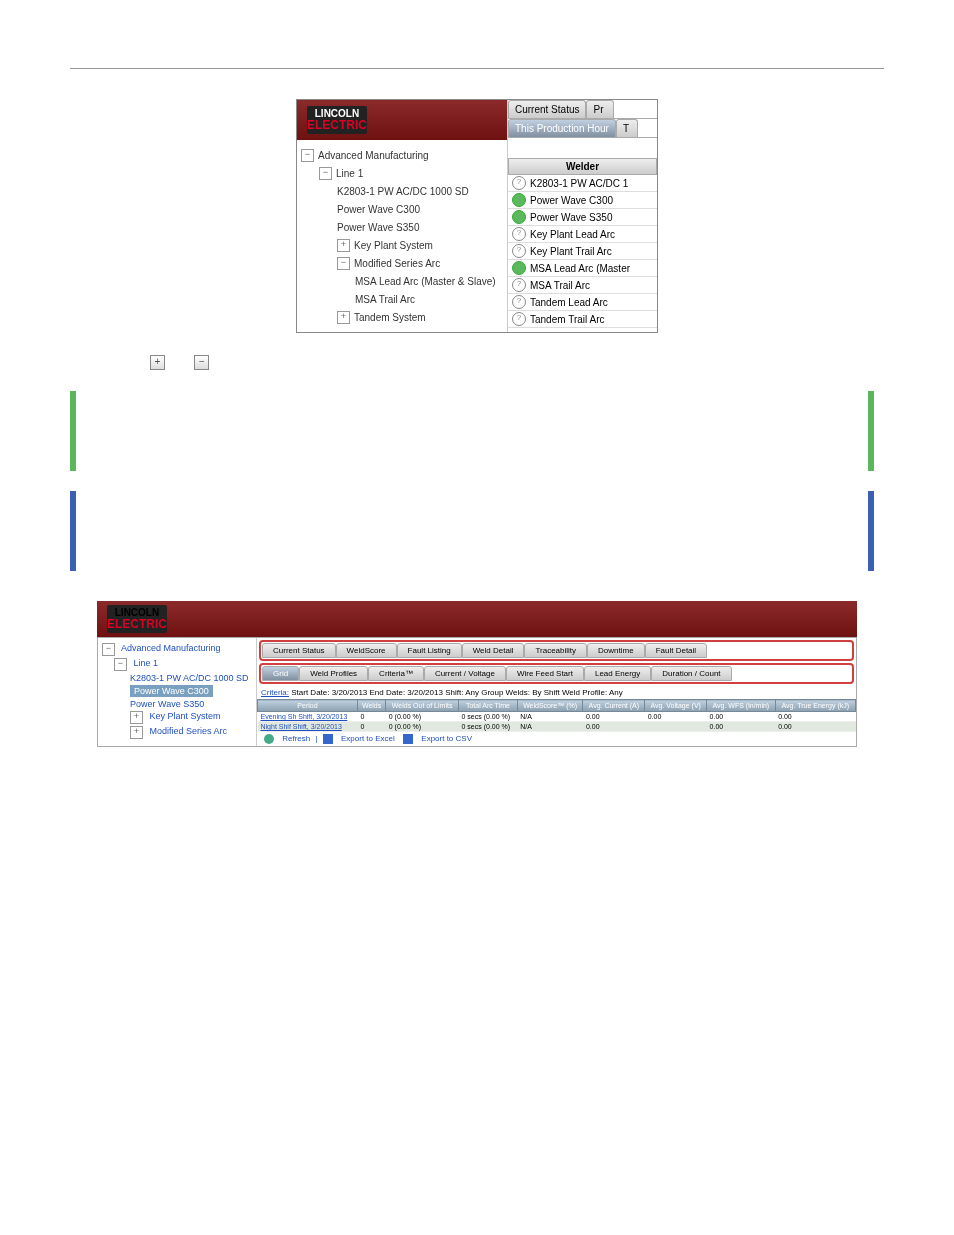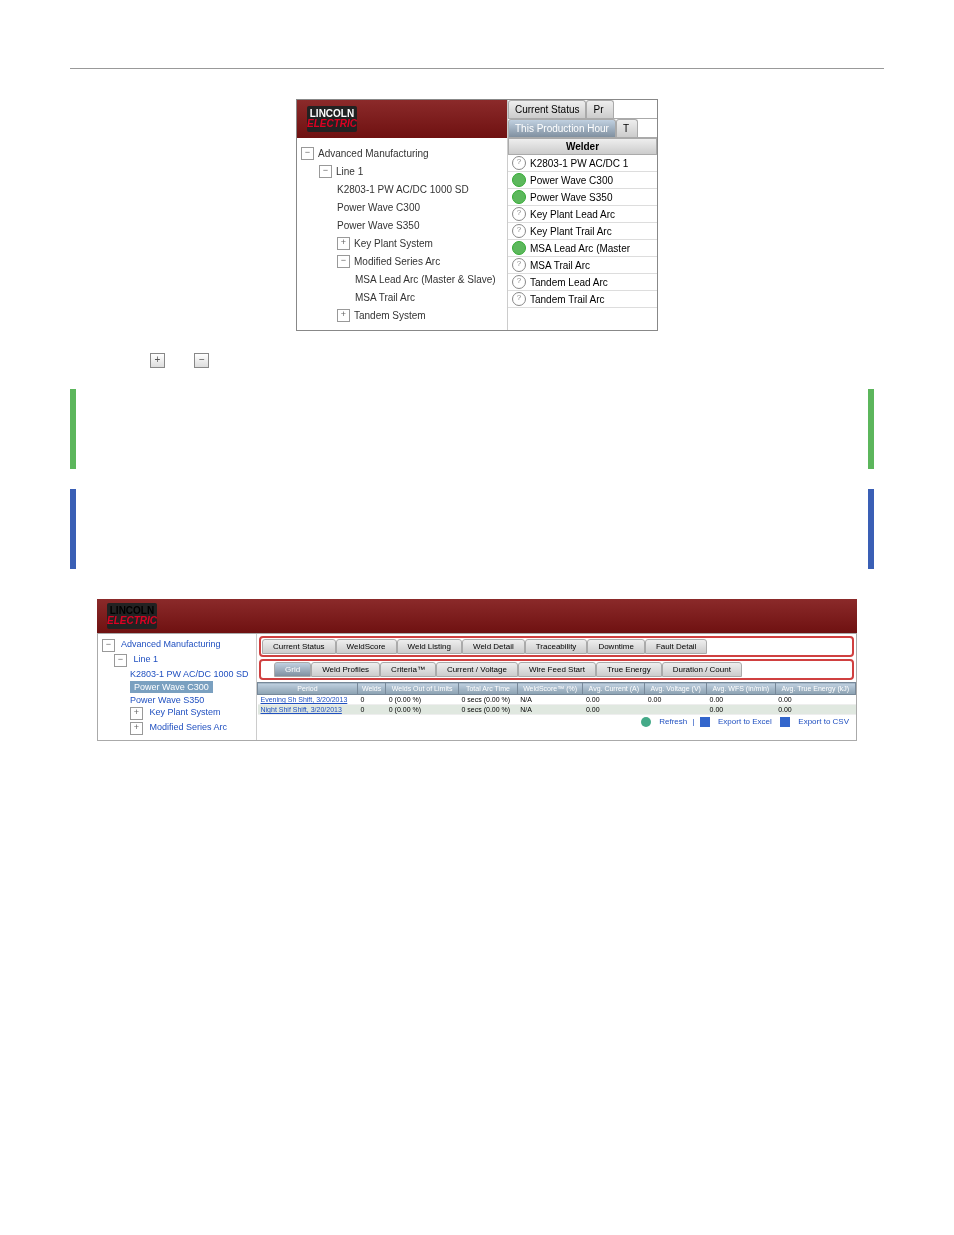--- a/index.html
+++ b/index.html
@@ -41,21 +41,21 @@
       display: inline-block;
       background: #222;
       padding: 3px 0;
       font-size: 9px;
       font-weight: bold;
       text-align: center;
       line-height: 1;
       border-radius: 2px;
     }
     .logo .top { display: block; font-size: 10px; }
-    .logo .bot { display: block; font-size: 10px; color: #d02; font-style: italic; }
+    .logo .bot { display: block; font-size: 12px; color: #d02; }
     .tree {
       padding: 6px 4px;
       font-size: 10px;
       color: #333;
     }
     .tree-node {
       display: flex;
       align-items: center;
       height: 18px;
       white-space: nowrap;
@@ -88,20 +88,21 @@
       white-space: nowrap;
       overflow: hidden;
     }
     .welder-hdr {
       background: linear-gradient(180deg, #eee, #ccc);
       font-size: 10px;
       font-weight: bold;
       text-align: center;
       padding: 2px;
       border: 1px solid #aaa;
+      margin-top: 20px;
     }
     .welder-list {
       font-size: 10px;
     }
     .welder-row {
       display: flex;
       align-items: center;
       padding: 1px 4px;
       border-bottom: 1px solid #ddd;
       white-space: nowrap;
@@ -195,21 +196,20 @@
       background: linear-gradient(180deg, #eee, #ccc);
       border: 1px solid #aaa;
       border-radius: 3px 3px 0 0;
       padding: 2px 10px;
       margin-right: 0;
       white-space: nowrap;
     }
     .ftab.sel {
       background: linear-gradient(180deg, #c0d0e0, #8090a0);
       color: #fff;
-      margin-left: 12px;
     }
     .criteria {
       font-size: 8px;
       padding: 2px 4px;
     }
     .criteria a { color: #2050c0; text-decoration: underline; }
     .data-table {
       width: 100%;
       border-collapse: collapse;
       font-size: 7px;
@@ -223,21 +223,21 @@
       white-space: nowrap;
     }
     .data-table td {
       padding: 1px 3px;
       border-bottom: 1px solid #eee;
       white-space: nowrap;
     }
     .data-table td a { color: #2050c0; text-decoration: underline; }
     .alt { background: #e0e8e0; }
     .footer-actions {
-      text-align: right;
+      text-align: left;
       font-size: 8px;
       padding: 2px 4px;
       color: #2050c0;
     }
     .footer-actions span { margin: 0 3px; }
     .action-icon {
       display: inline-block;
       width: 10px;
       height: 10px;
       background: #4a8;
@@ -379,34 +379,38 @@
         <div class="node" style="padding-left:28px"><span>K2803-1 PW AC/DC 1000 SD</span></div>
         <div class="node" style="padding-left:28px"><span class="selected">Power Wave C300</span></div>
         <div class="node" style="padding-left:28px"><span>Power Wave S350</span></div>
         <div class="node" style="padding-left:28px"><span class="tree-icon">+</span> <span>Key Plant System</span></div>
         <div class="node" style="padding-left:28px"><span class="tree-icon">+</span> <span>Modified Series Arc</span></div>
       </div>
       <div class="fig2-main">
         <div class="fig2-tabs1">
           <div class="ftab">Current Status</div>
           <div class="ftab">WeldScore</div>
-          <div class="ftab">Weld Listing</div>
+          <div class="ftab">Fault Listing</div>
           <div class="ftab">Weld Detail</div>
           <div class="ftab">Traceability</div>
           <div class="ftab">Downtime</div>
           <div class="ftab">Fault Detail</div>
         </div>
         <div class="fig2-tabs2">
           <div class="ftab sel">Grid</div>
           <div class="ftab">Weld Profiles</div>
           <div class="ftab">Criteria™</div>
           <div class="ftab">Current / Voltage</div>
           <div class="ftab">Wire Feed Start</div>
-          <div class="ftab">True Energy</div>
+          <div class="ftab">Lead Energy</div>
           <div class="ftab">Duration / Count</div>
+        </div>
+        <div class="criteria">
+          <a>Criteria:</a>
+          <span>Start Date: 3/20/2013 End Date: 3/20/2013 Shift: Any Group Welds: By Shift Weld Profile: Any</span>
         </div>
         <table class="data-table">
           <thead>
             <tr>
               <th>Period</th>
               <th>Welds</th>
               <th>Welds Out of Limits</th>
               <th>Total Arc Time</th>
               <th>WeldScore™ (%)</th>
               <th>Avg. Current (A)</th>

